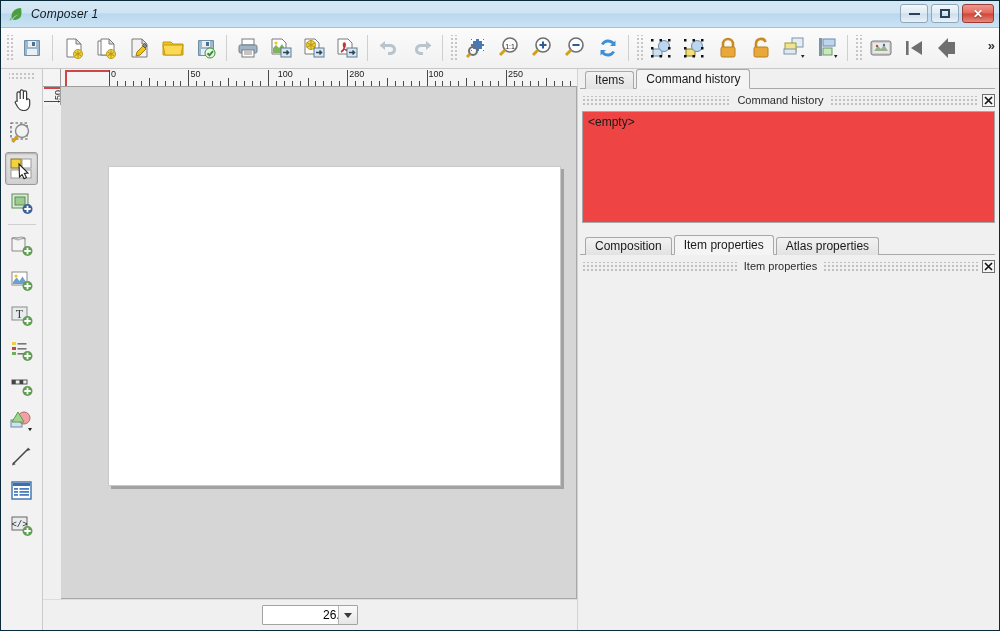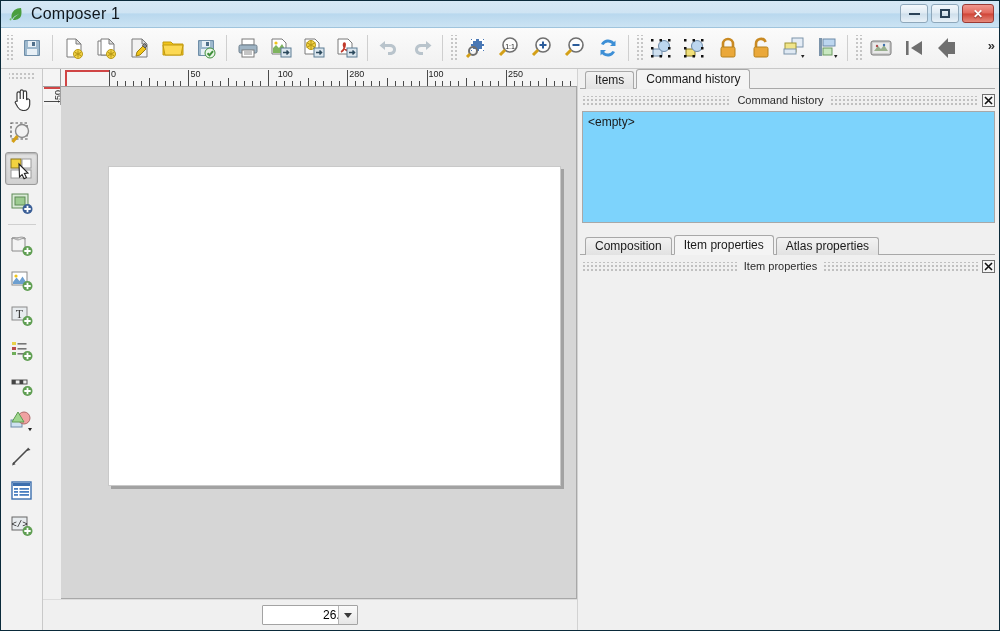--- a/index.html
+++ b/index.html
@@ -18,21 +18,21 @@
   }
   
   .titlebar {
     height:27px; flex:0 0 27px;
     background: linear-gradient(to bottom,#d6e8f5 0%,#cfe4f3 45%,#b9d8ee 50%,#cbe3f3 100%);
     border-bottom:1px solid #9fc4dd;
     display:flex; align-items:center; position:relative;
     padding-left:7px;
   }
   .title-icon { width:16px; height:16px; position:relative; margin-right:7px; flex:0 0 16px;}
-  .title-text { font-size:16px; color:#10171d; letter-spacing:0.2px; }
+  .title-text { font-size:12px; color:#10171d; letter-spacing:0.2px;font-style:italic; }
   .wincontrols { position:absolute; right:5px; top:3px; display:flex; gap:3px; }
   .wc {
     width:28px; height:19px; border:1px solid #8fa8bb; border-radius:3px;
     background:linear-gradient(to bottom,#f3f8fc 0%,#dfeaf3 48%,#cddeeb 52%,#e8f1f8 100%);
     display:flex; align-items:center; justify-content:center;
   }
   .wc.close {
     width:32px;
     border:1px solid #9a3b35;
     background:linear-gradient(to bottom,#f0978e 0%,#e2695c 48%,#cf4436 52%,#e68a7c 100%);
@@ -156,21 +156,21 @@
   .dots { flex:1 1 auto; height:9px;
     background-image: radial-gradient(#c0c0c0 1px, transparent 1px);
     background-size:4px 4px; background-position:0 2px;}
   .dockhead .dtitle { font-size:11px; color:#2b2b2b; padding:0 6px; white-space:nowrap;}
   .dockclose {
     width:13px; height:13px; border:1px solid #6f6f6f; background:#f5f5f5;
     display:flex; align-items:center; justify-content:center; margin-left:3px; flex:0 0 13px;
   }
   .dockclose svg { display:block; }
   .histbox {
-    margin:3px 2px 0 2px; height:112px; background:#7dd3fc; border:1px solid #a8a8a8;
+    margin:3px 2px 0 2px; height:112px; background:#ef4444; border:1px solid #a8a8a8;
     font-size:12px; padding:3px 5px; color:#1a1a1a;
   }
   .itemprops-body { flex:1 1 auto; background:#f0f0f0; }
   
   svg { shape-rendering: geometricPrecision; }
 </style>
 </head>
 <body>
 
 <div class="window">

